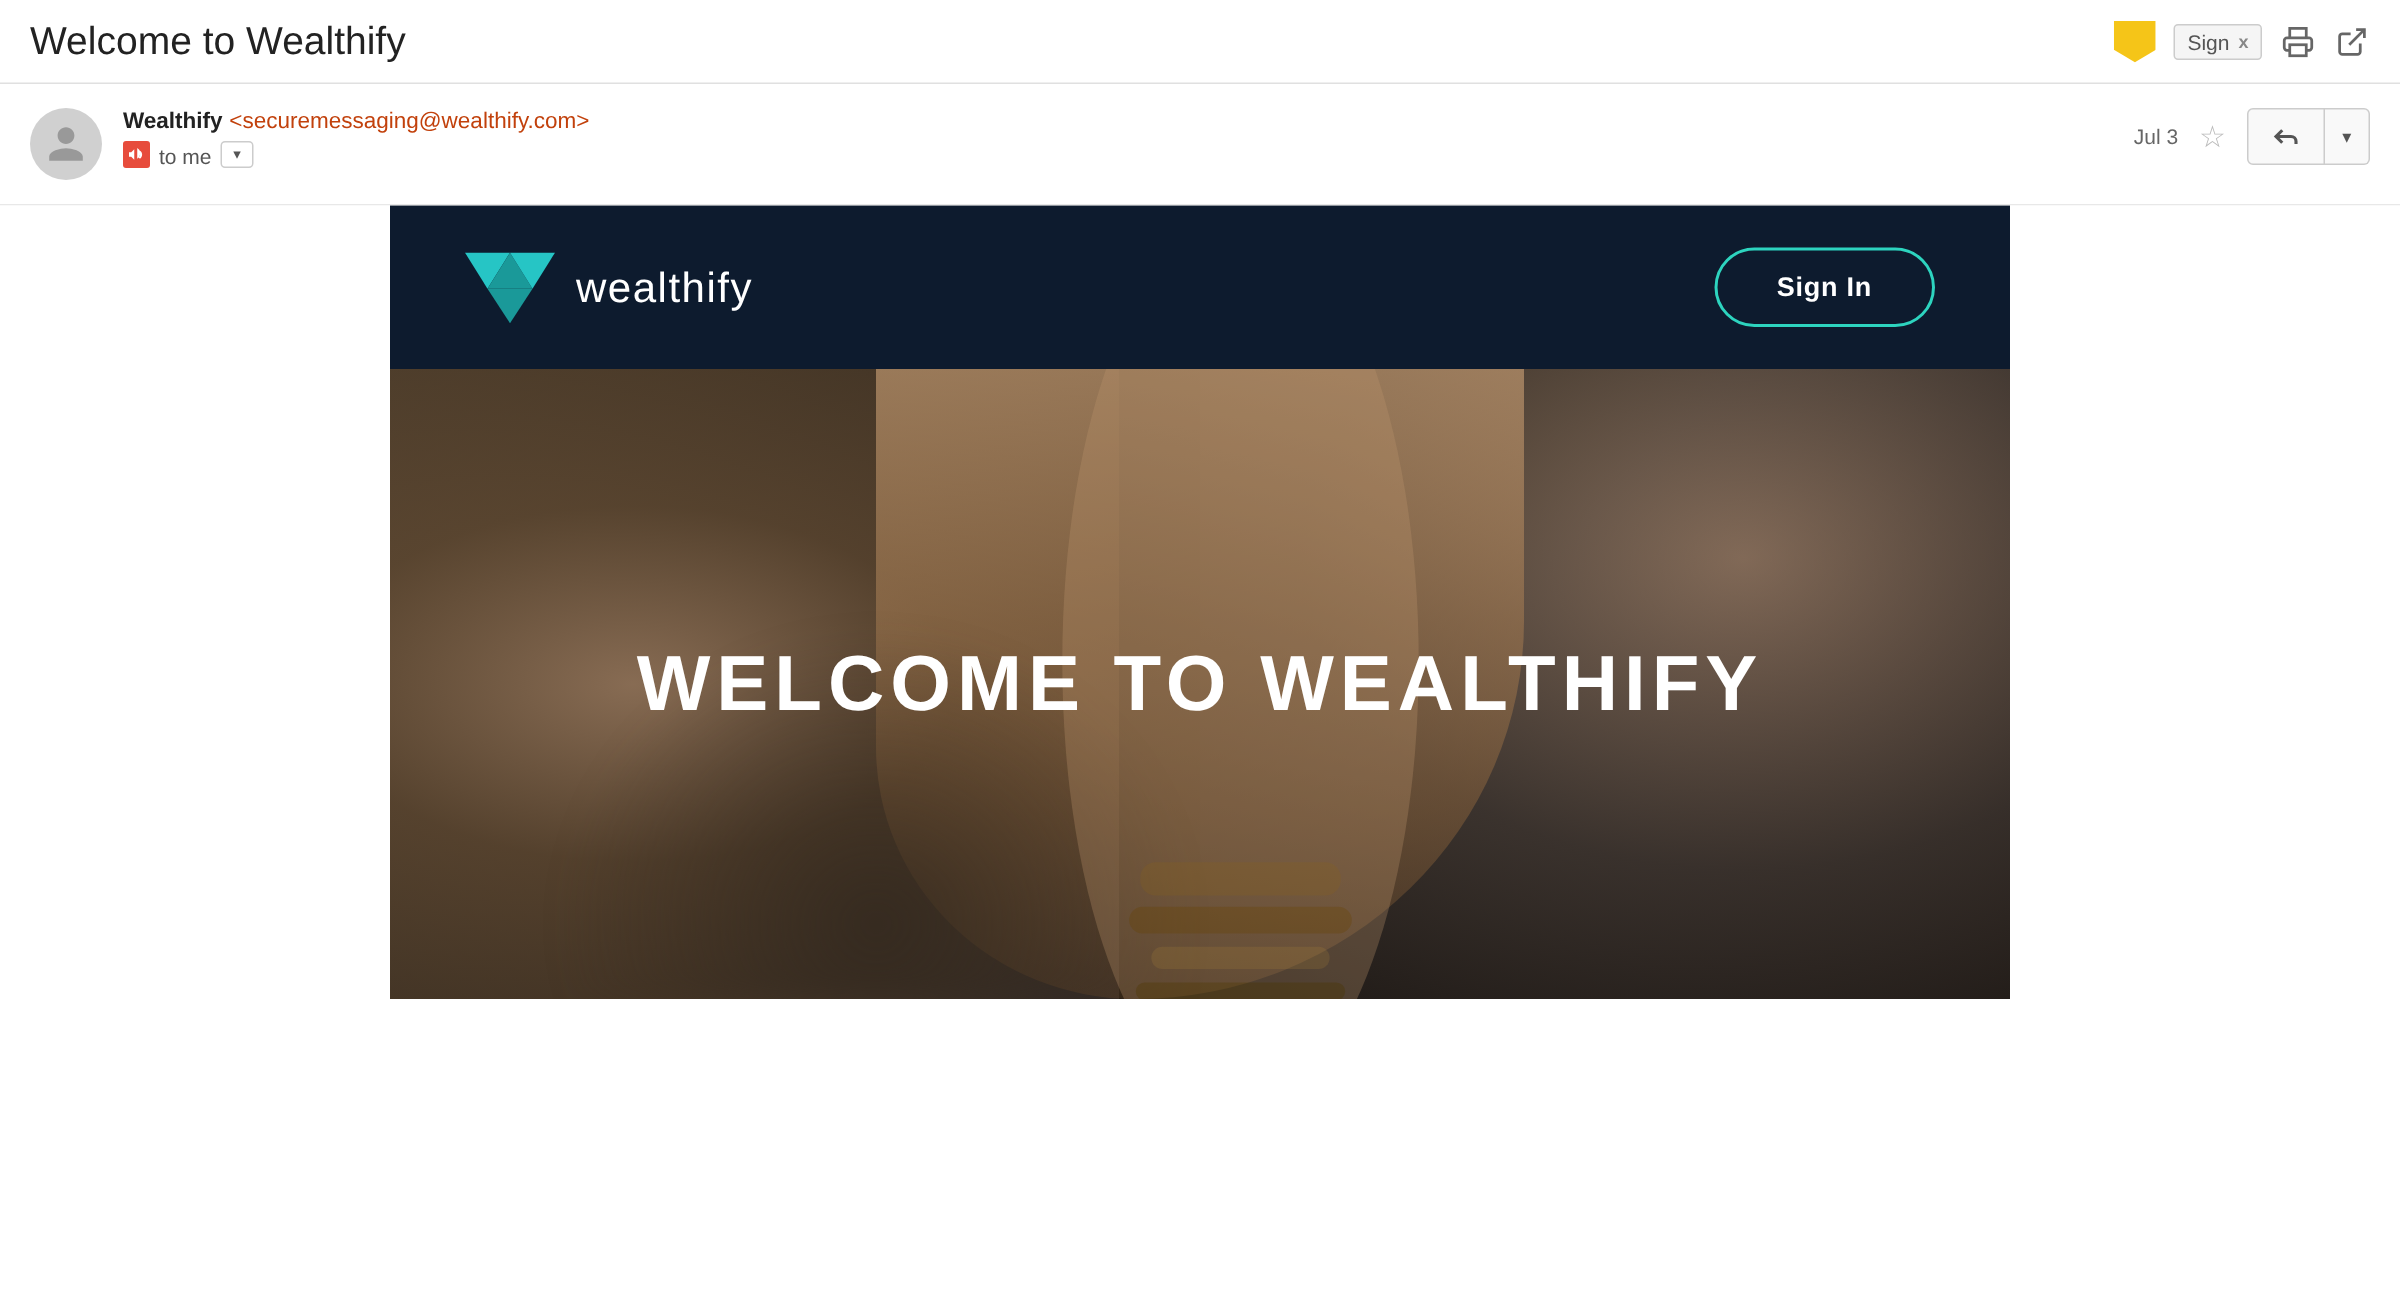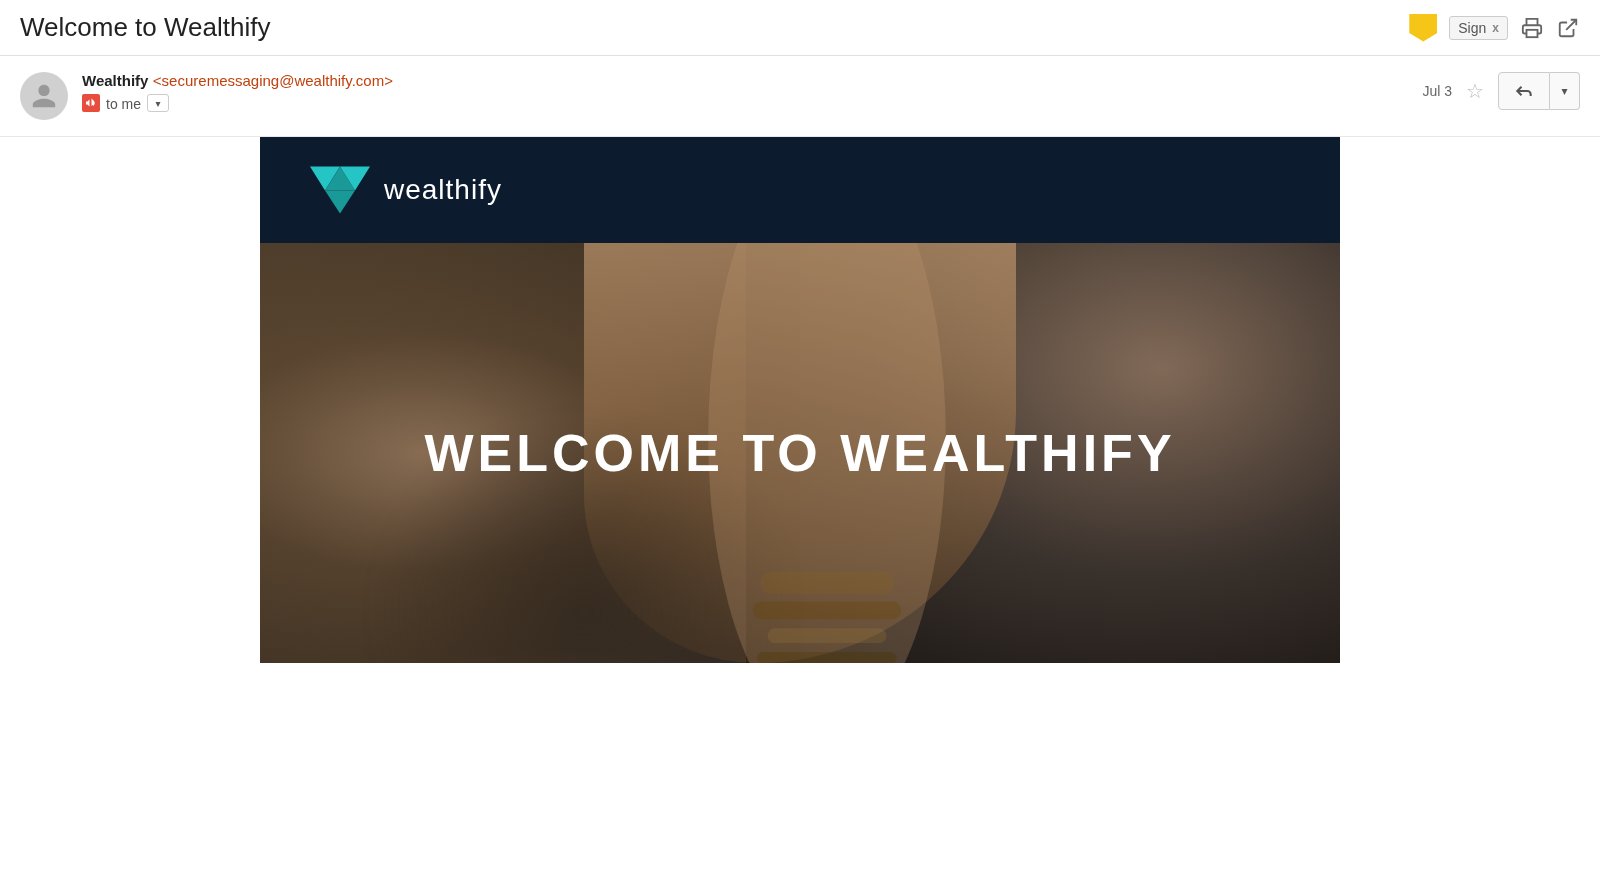--- a/index.html
+++ b/index.html
@@ -357,20 +357,21 @@
       <div class="wealthify-logo">
 
         <svg class="logo-icon" viewBox="0 0 70 55">
           <polygon points="0,0 17.5,28 35,0" fill="#26c5c5"></polygon>
           <polygon points="17.5,28 35,0 52.5,28" fill="#1a9999"></polygon>
           <polygon points="35,0 52.5,28 70,0" fill="#26c5c5"></polygon>
           <polygon points="17.5,28 35,55 52.5,28" fill="#1a9999"></polygon>
         </svg>
         <span class="logo-text">wealthify</span>
       </div>
+      <button class="sign-in-btn">Sign In</button>
     </div>
 
     <div class="hero-section">
       <div class="hero-bg-left"></div>
       <div class="hero-bg-right"></div>
       <div class="hero-bg-arm"></div>
       <div class="hero-bg-blur"></div>
 
       <svg style="position:absolute; left:25%; top:0; width:55%; height:100%; opacity:0.5;" viewBox="0 0 400 420" preserveAspectRatio="xMidYMid slice">
 

